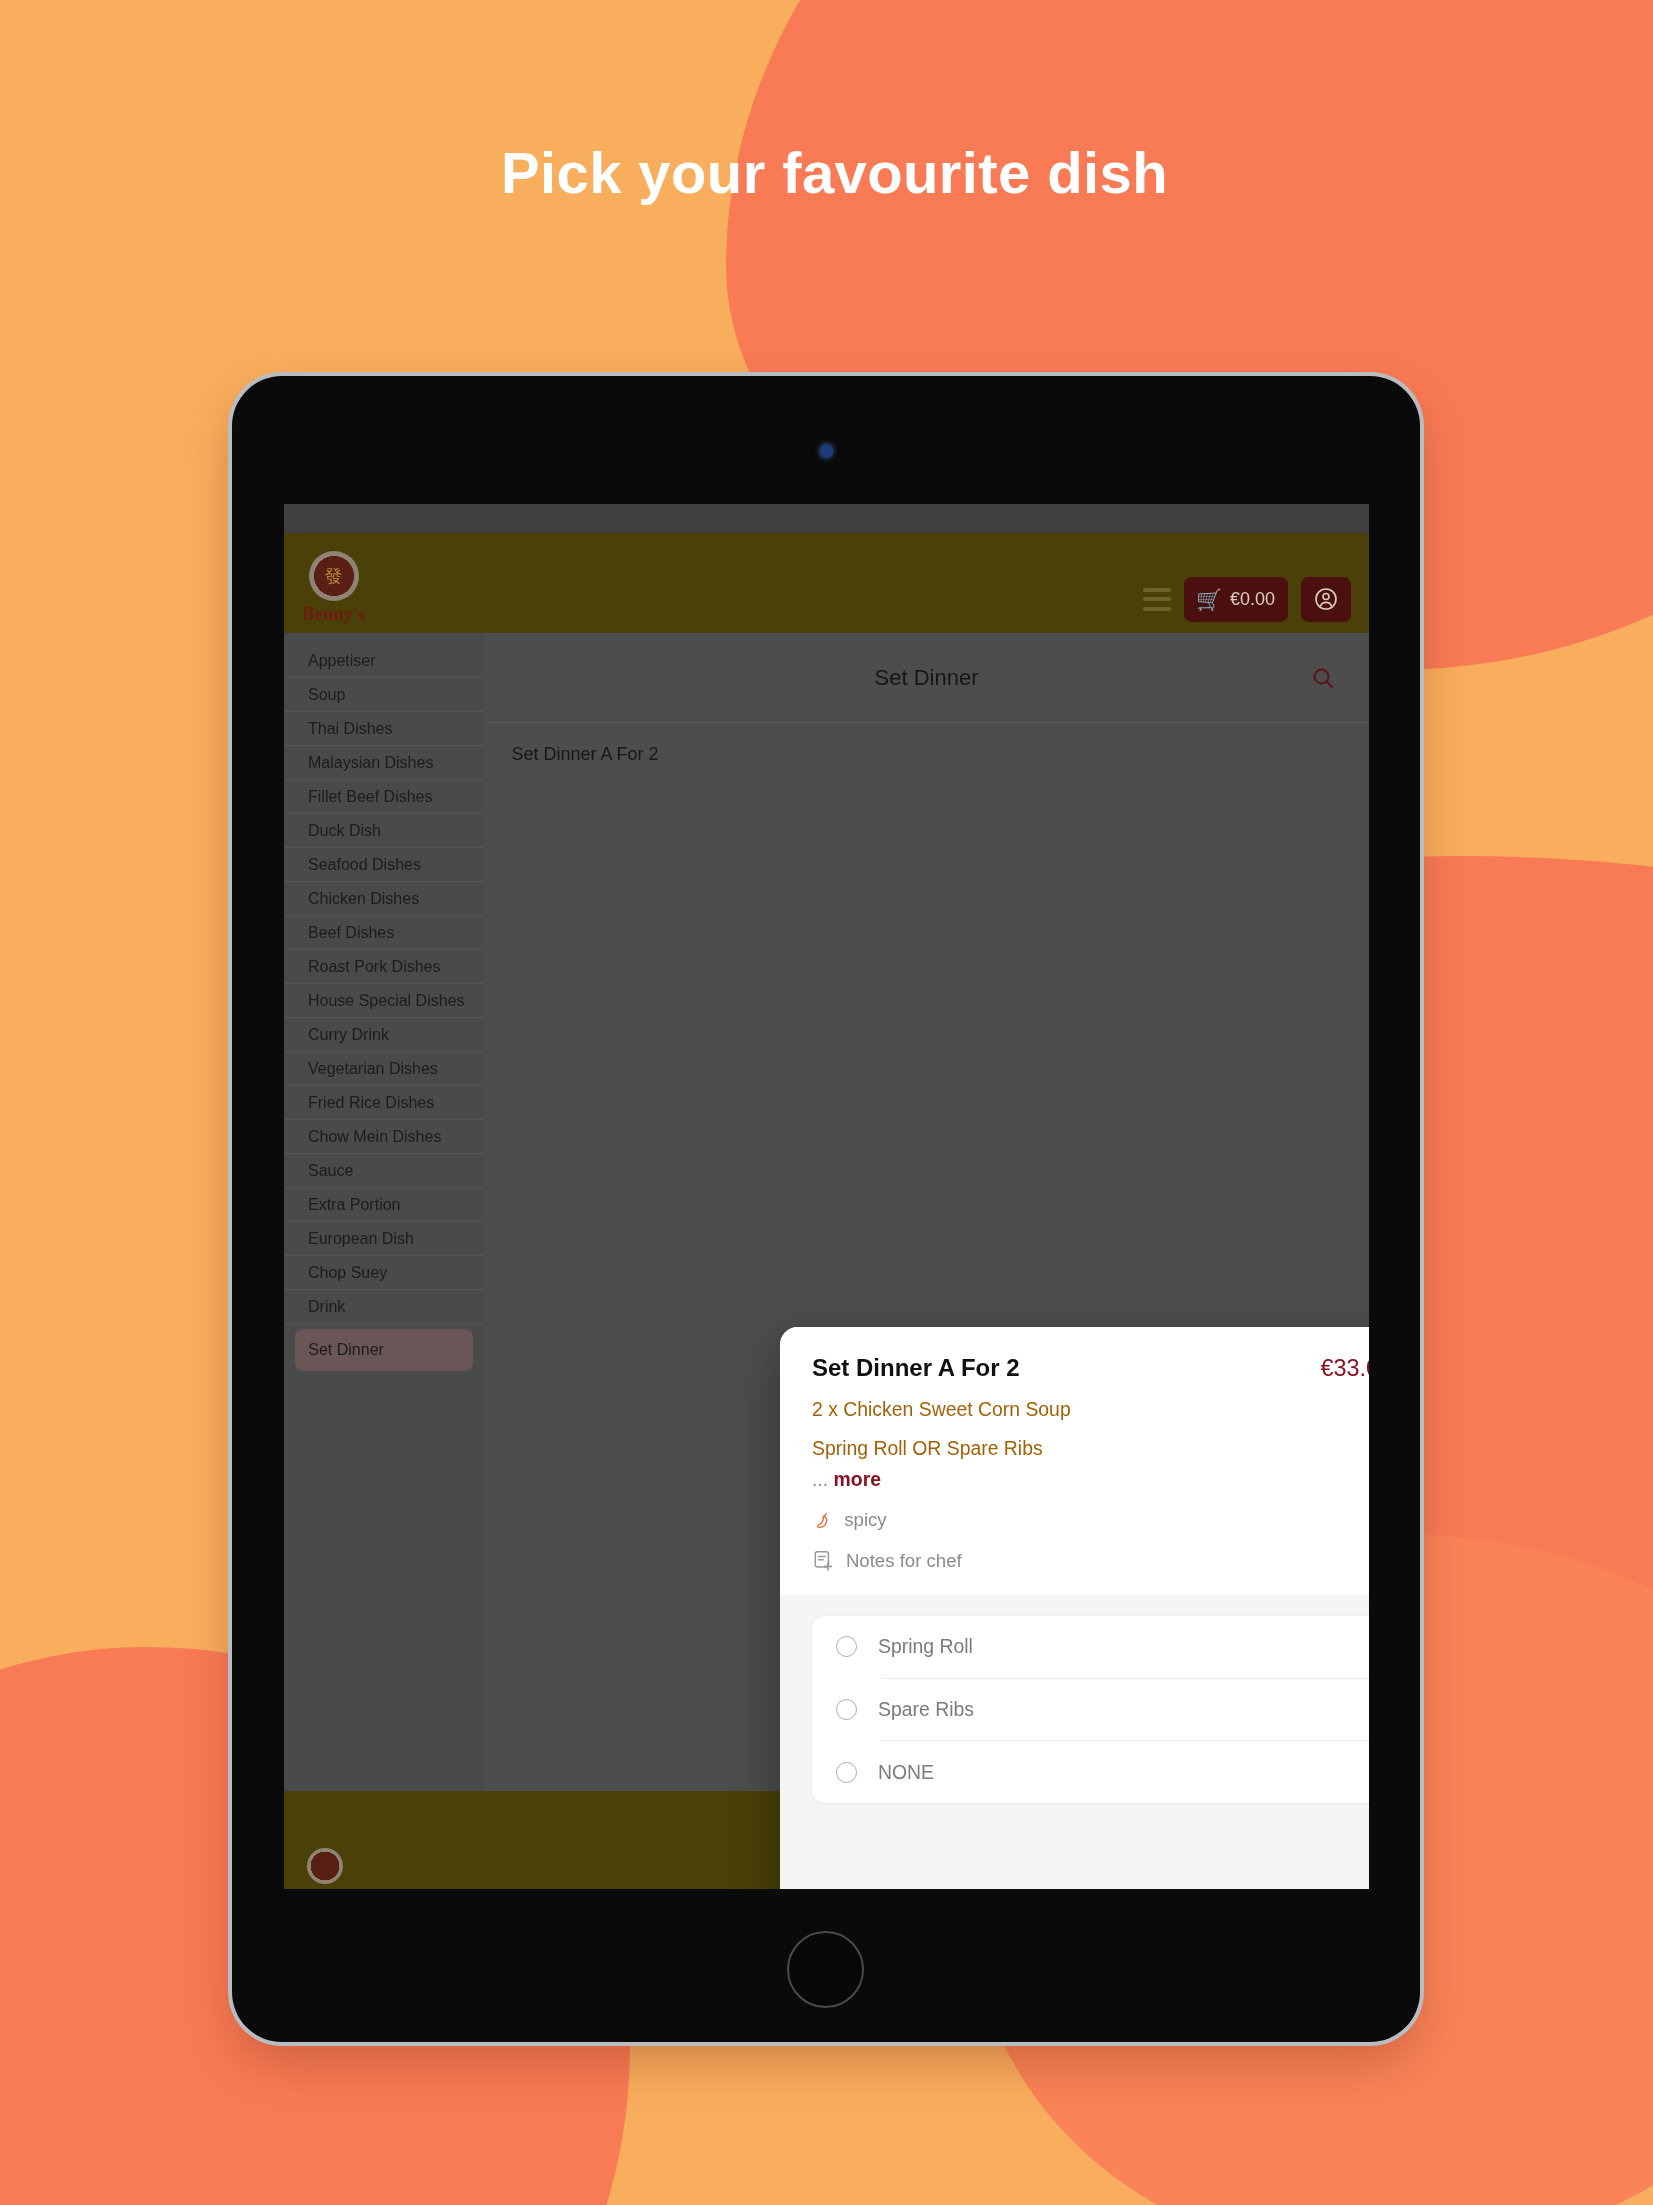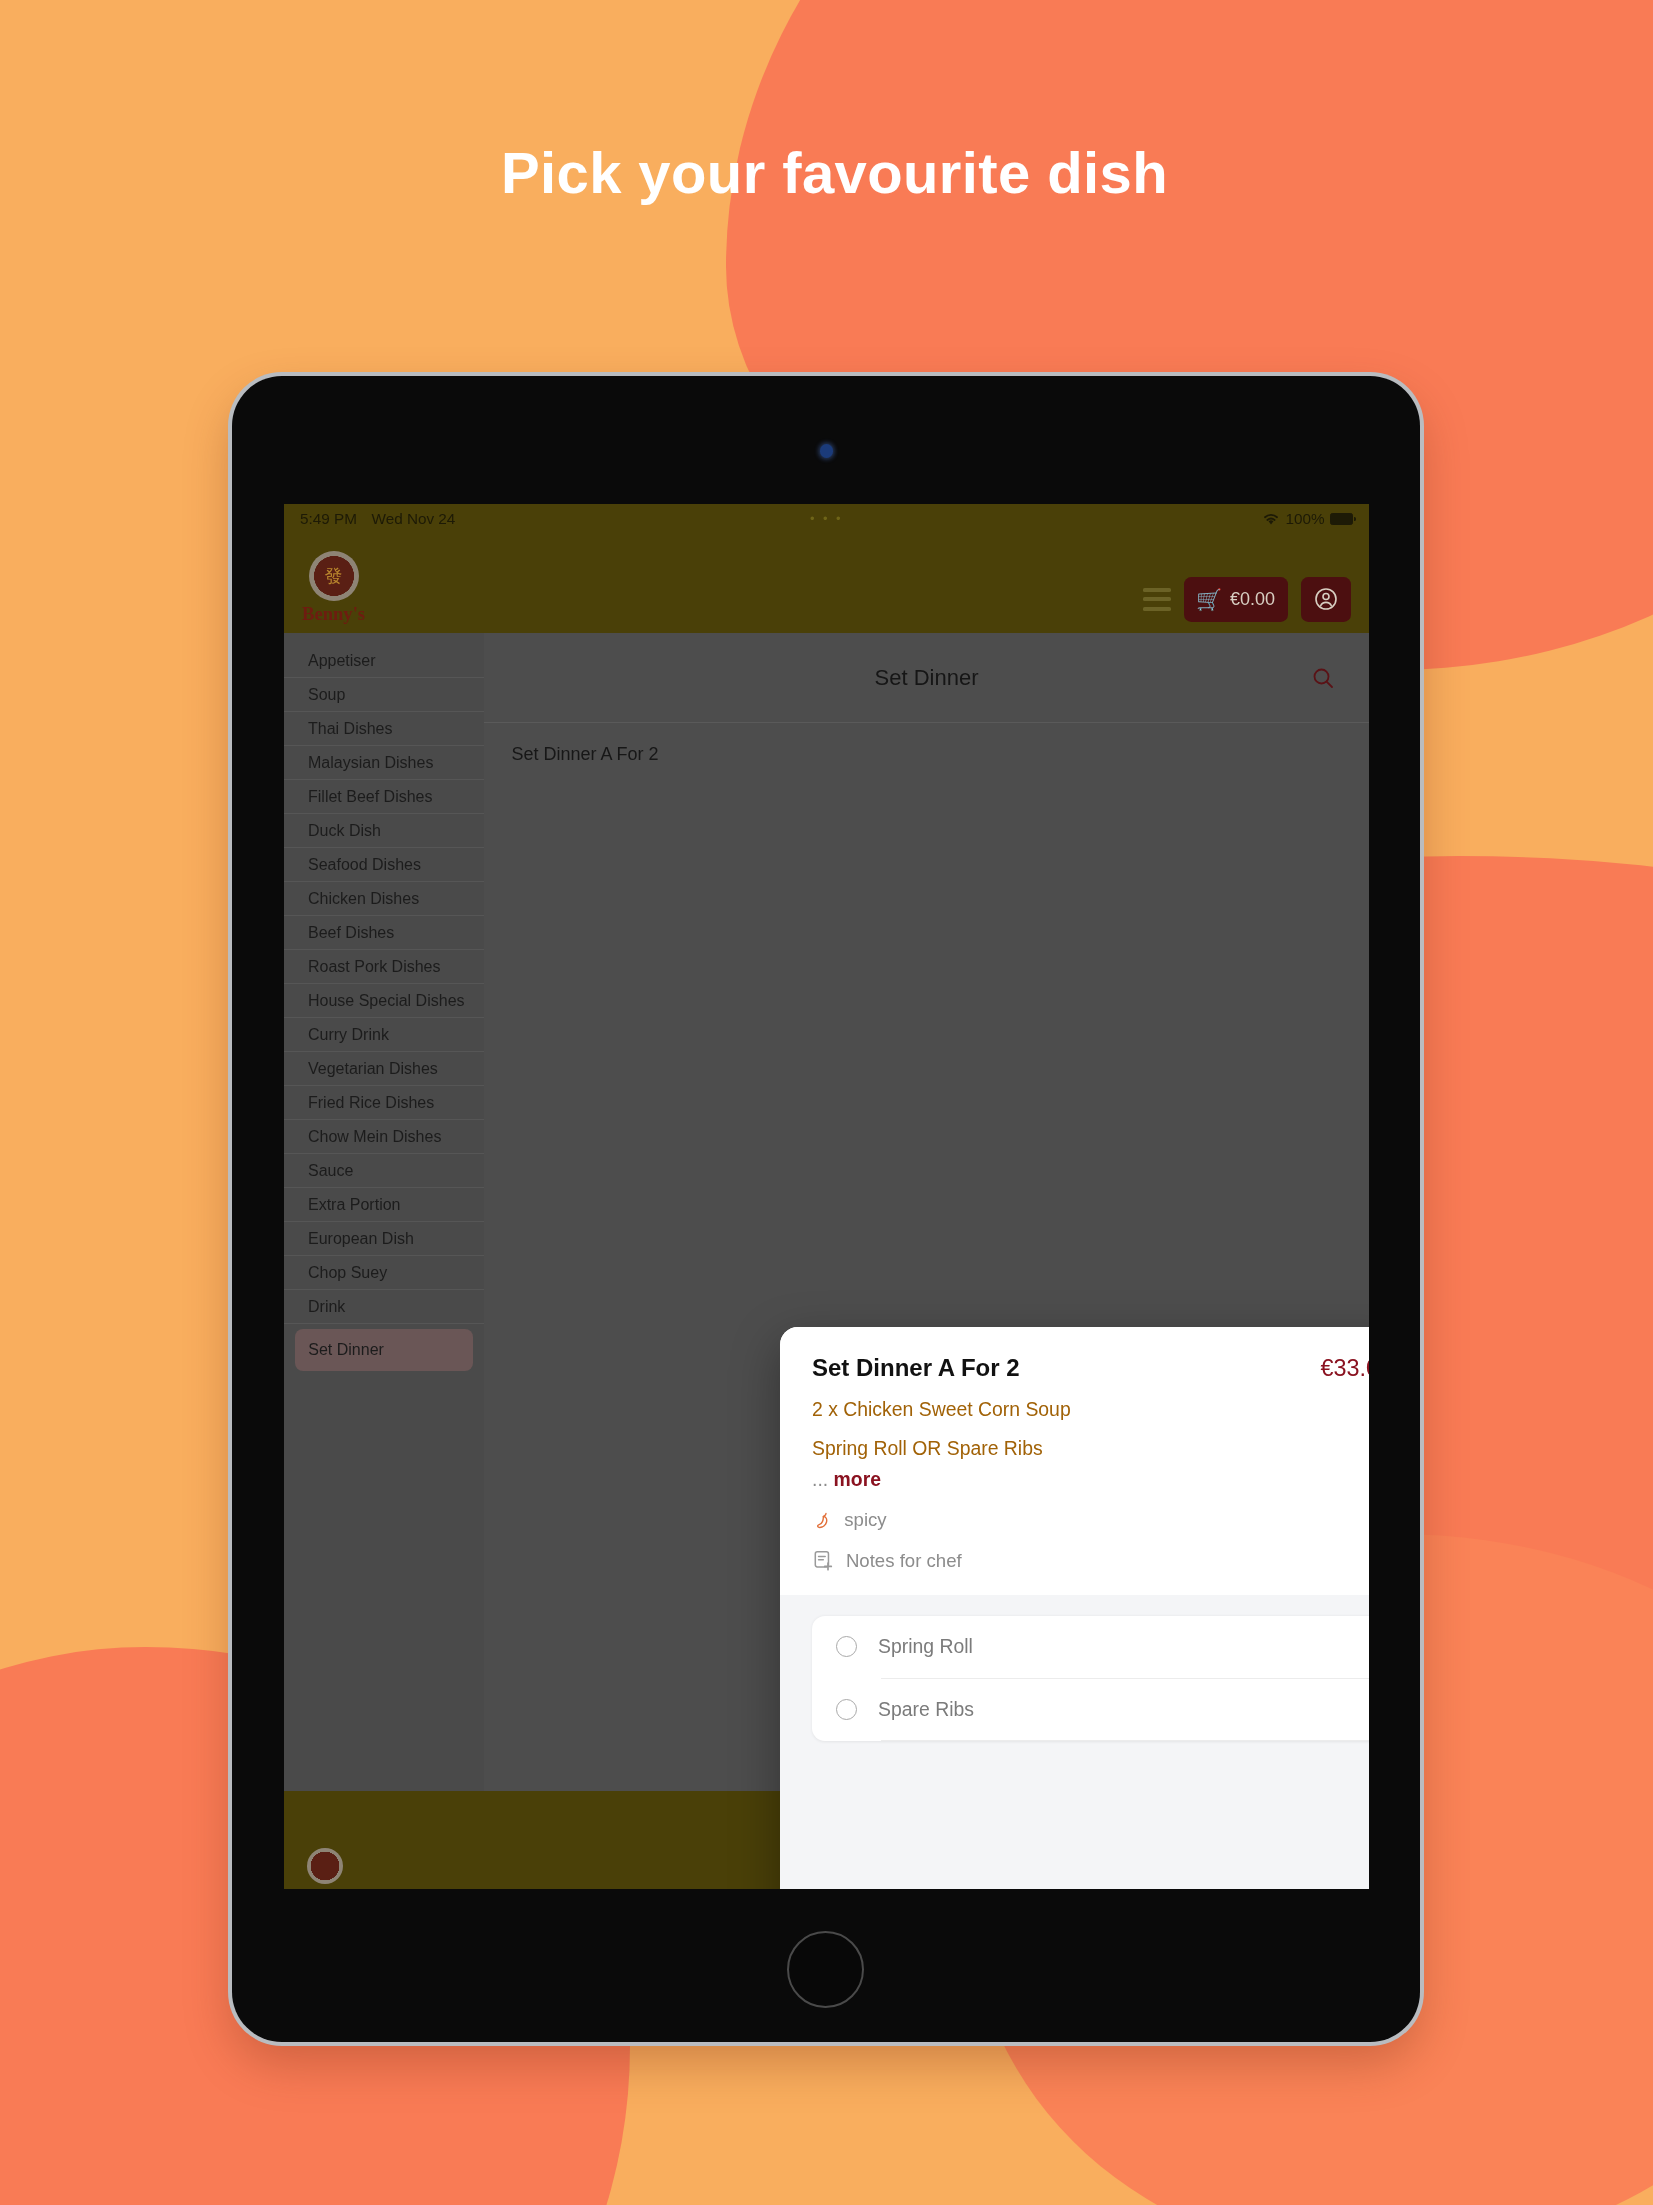--- a/index.html
+++ b/index.html
@@ -281,36 +281,20 @@
 
   <div id="headline">Pick your favourite dish</div>
 
   <div id="tablet-body">
     <div id="camera"></div>
     <div id="home-button"></div>
   </div>
 
   <div id="screen">
 
-    <div id="status-bar">
-      <div id="status-left">
-        <span>5:49 PM</span>
-        <span>Wed Nov 24</span>
-      </div>
-      <div id="status-dots">• • •</div>
-      <div id="status-right">
-        <svg width="18" height="13.7" viewBox="0 0 22 17">
-          <path d="M11 15.5l3-4a5 5 0 0 0-6 0z" fill="#1d1a06"></path>
-          <path d="M3.5 6.5a11 11 0 0 1 15 0" stroke="#1d1a06" stroke-width="2.2" fill="none" stroke-linecap="round"></path>
-          <path d="M6.5 10a7 7 0 0 1 9 0" stroke="#1d1a06" stroke-width="2.2" fill="none" stroke-linecap="round"></path>
-        </svg>
-        <span>100%</span>
-        <span class="batt"></span>
-      </div>
-    </div>
 
     <div id="app-header">
       <div id="brand">
         <div id="brand-mark">
           <span>發</span>
         </div>
         <div id="brand-name">Benny's</div>
       </div>
       <div id="header-actions">
         <div id="hamburger">
@@ -466,20 +450,24 @@
           <div class="option-row">
             <span class="radio"></span>
             <span class="opt-label">Spring Roll</span>
           </div>
           <div class="opt-sep"></div>
           <div class="option-row">
             <span class="radio"></span>
             <span class="opt-label">Spare Ribs</span>
           </div>
           <div class="opt-sep"></div>
+          <div class="option-row">
+            <span class="radio"></span>
+            <span class="opt-label">NONE</span>
+          </div>
         </div>
 
       </div>
 
     </div>
   </div>
 </div>
 
 
 </body></html>

